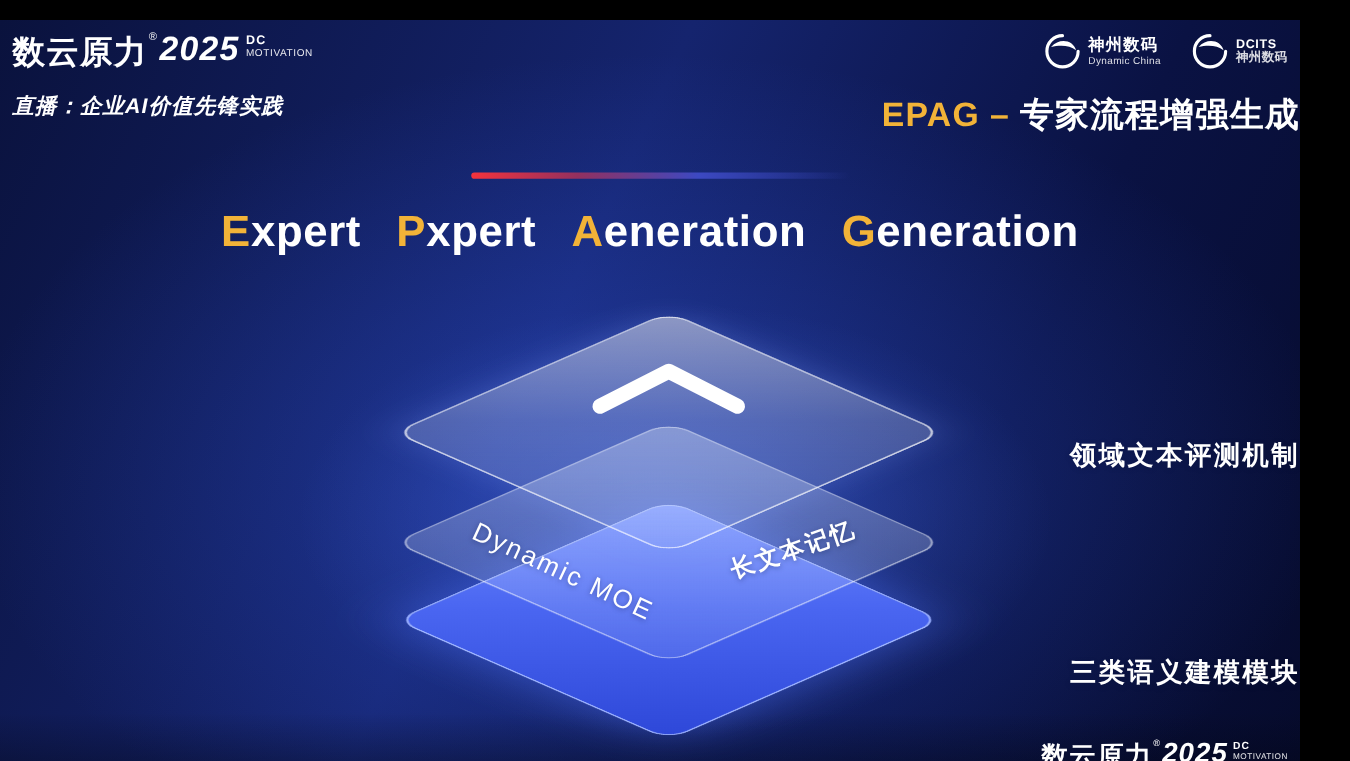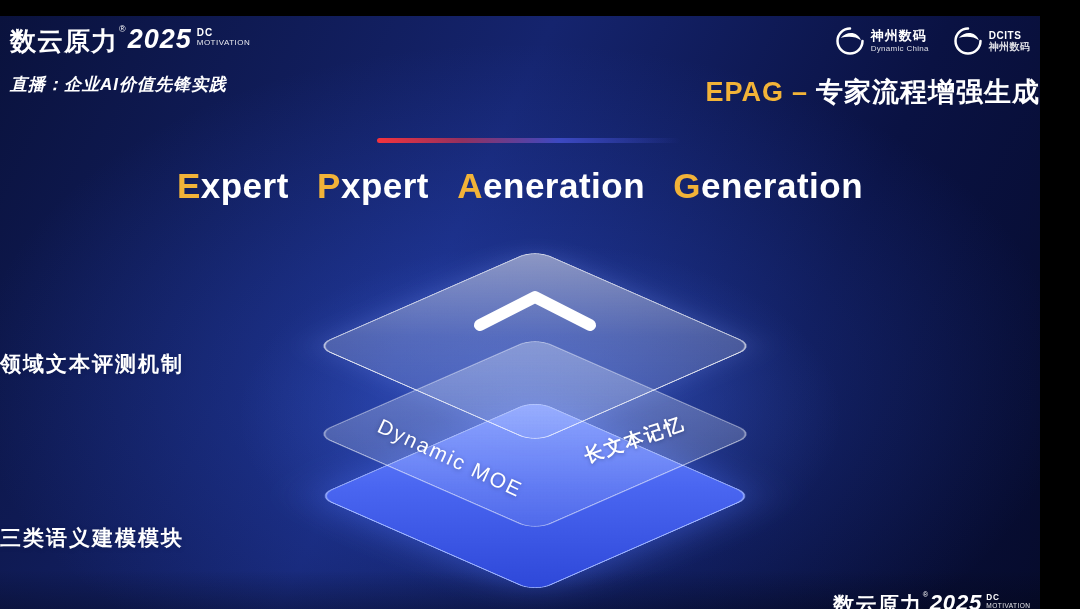--- a/index.html
+++ b/index.html
@@ -142,42 +142,42 @@
   .layer-label {
     position: absolute;
     color: #fff;
     font-weight: 700;
     z-index: 6;
     white-space: nowrap;
     text-shadow: 0 1px 4px rgba(10,20,60,0.35);
   }
   .label-top {
     left: 0; right: 0; top: 334px;
-    text-align: left;
+    text-align: right;
     font-size: 21px;
     letter-spacing: 2px;
   }
   .label-dynamic {
     left: 384px; top: 398px;
     font-size: 21px;
     font-weight: 500;
     letter-spacing: 2px;
     transform: rotate(25deg);
     transform-origin: left top;
   }
   .label-memory {
     left: 585px; top: 428px;
     font-size: 19px;
     letter-spacing: 2px;
     transform: rotate(-19deg);
     transform-origin: left center;
   }
   .label-bottom {
     left: 0; right: 0; top: 508px;
-    text-align: left;
+    text-align: right;
     font-size: 21px;
     letter-spacing: 2px;
   }
 </style>
 </head>
 <body>
 
 <div class="slide">
 
   <div class="brand brand-top">

